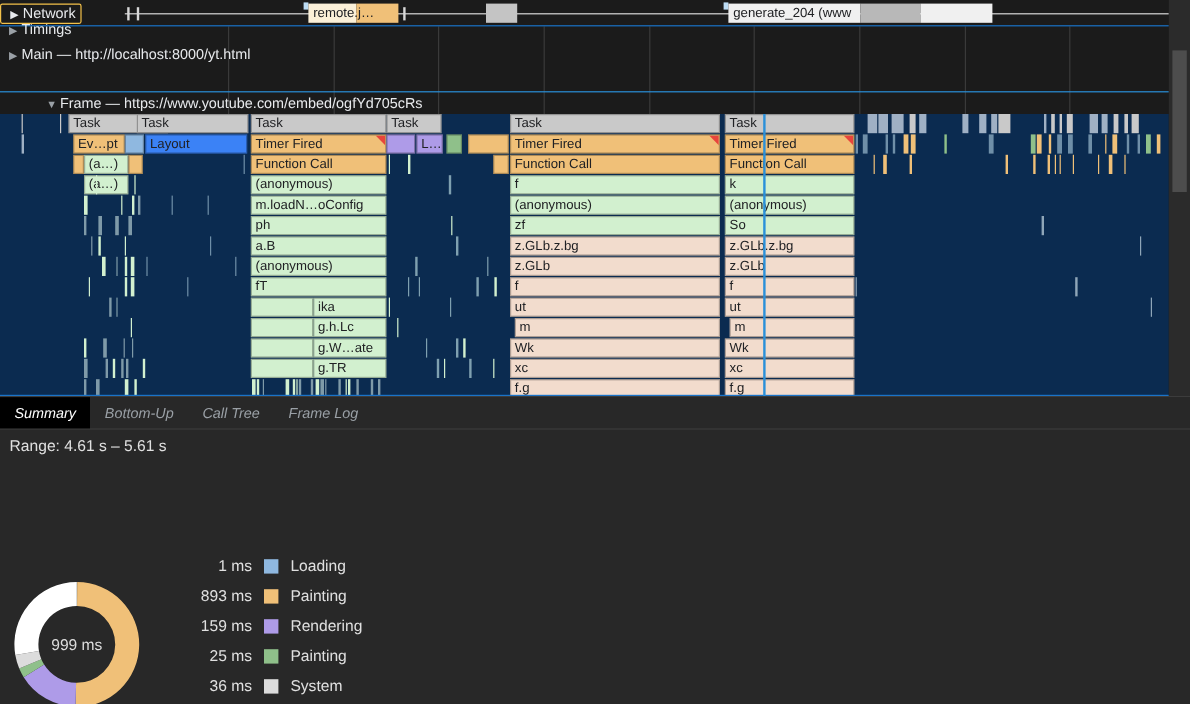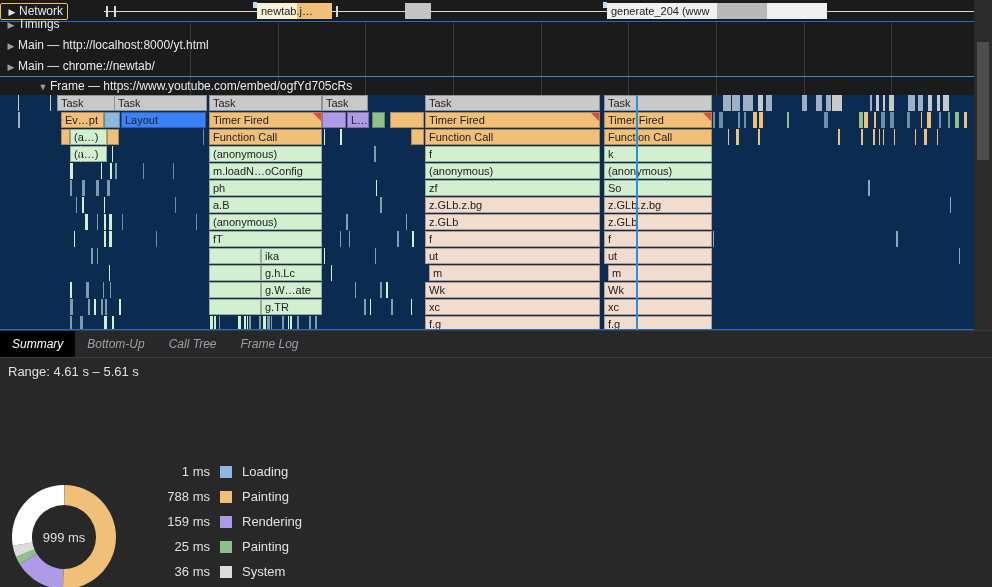--- a/index.html
+++ b/index.html
@@ -135,21 +135,21 @@
       <div class="net-cap" style="left:106px;"></div>
       <div class="net-cap" style="left:114px;"></div>
       <div class="net-cap" style="left:328px;"></div>
       <div class="net-cap" style="left:336px;"></div>
 
       <div class="net-highlight" style="left:253px;"></div>
       <div class="net-bar" style="left:257px;width:75px;">
         <div class="seg" style="left:0;width:40px;background:#fbf0d8;"></div>
         <div class="seg" style="left:40px;width:35px;background:#f0c078;"></div>
       </div>
-      <div class="net-label" style="left:259px;max-width:72px;">newtab.j…</div>
+      <div class="net-label" style="left:259px;max-width:72px;">remote.j…</div>
 
       <div class="net-bar" style="left:405px;width:26px;">
         <div class="seg" style="left:0;width:26px;background:#c4c4c4;"></div>
       </div>
 
       <div class="net-highlight" style="left:603px;"></div>
       <div class="net-bar" style="left:607px;width:220px;">
         <div class="seg" style="left:0;width:110px;background:#f0f0f0;"></div>
         <div class="seg" style="left:110px;width:50px;background:#b8b8b8;"></div>
         <div class="seg" style="left:160px;width:60px;background:#f0f0f0;"></div>
@@ -166,23 +166,20 @@
     <div class="tl-sep" style="top:21px;"></div>
 
     <div class="track-row" style="top:14px;">
       <span class="arrow">▶</span><span>Timings</span>
     </div>
 
     <div class="track-row" style="top:35px;">
       <span class="arrow">▶</span><span>Main — http://localhost:8000/yt.html</span>
     </div>
 
-    <div class="track-row" style="top:56px;">
-      <span class="arrow">▶</span><span>Main — chrome://newtab/</span>
-    </div>
 
     <div class="tl-sep" style="top:76px;background:#2a90d9;"></div>
 
     <div class="track-row" style="top:76px;margin-left:32px;">
       <span class="arrow">▼</span><span>Frame — https://www.youtube.com/embed/ogfYd705cRs</span>
     </div>
 
     <div id="flame">
       <div id="flame-blocks">
           <div class="fbox" style="left: 57px; top: 0px; width: 83px; height: 16px; background: rgb(201, 201, 201); border: 1px solid rgba(0, 0, 0, 0.28);">
@@ -534,21 +531,21 @@
         <div class="center-label">999 ms</div>
       </div>
 
       <div id="legend">
           <div class="legend-row">
             <div class="legend-val">1 ms</div>
             <div class="legend-sw" style="background: rgb(143, 184, 224);"></div>
             <div class="legend-name">Loading</div>
           </div>
           <div class="legend-row">
-            <div class="legend-val">788 ms</div>
+            <div class="legend-val">893 ms</div>
             <div class="legend-sw" style="background: rgb(240, 192, 120);"></div>
             <div class="legend-name">Painting</div>
           </div>
           <div class="legend-row">
             <div class="legend-val">159 ms</div>
             <div class="legend-sw" style="background: rgb(174, 155, 232);"></div>
             <div class="legend-name">Rendering</div>
           </div>
           <div class="legend-row">
             <div class="legend-val">25 ms</div>

